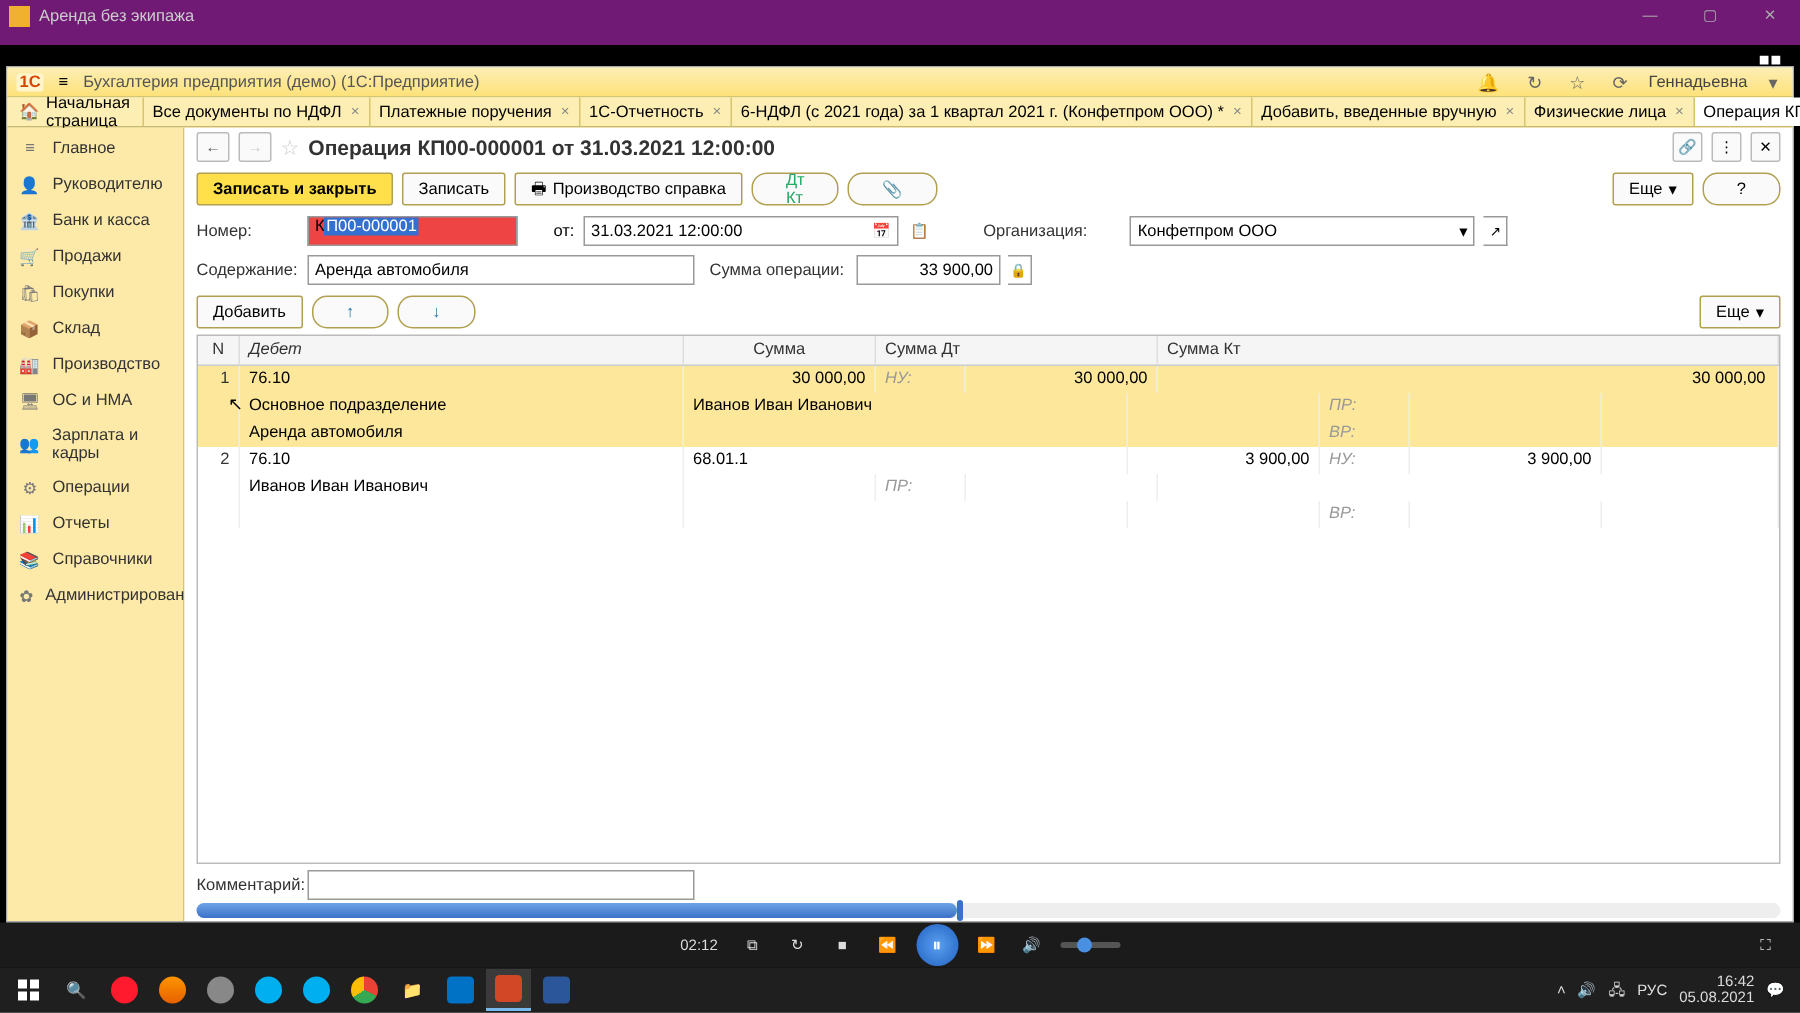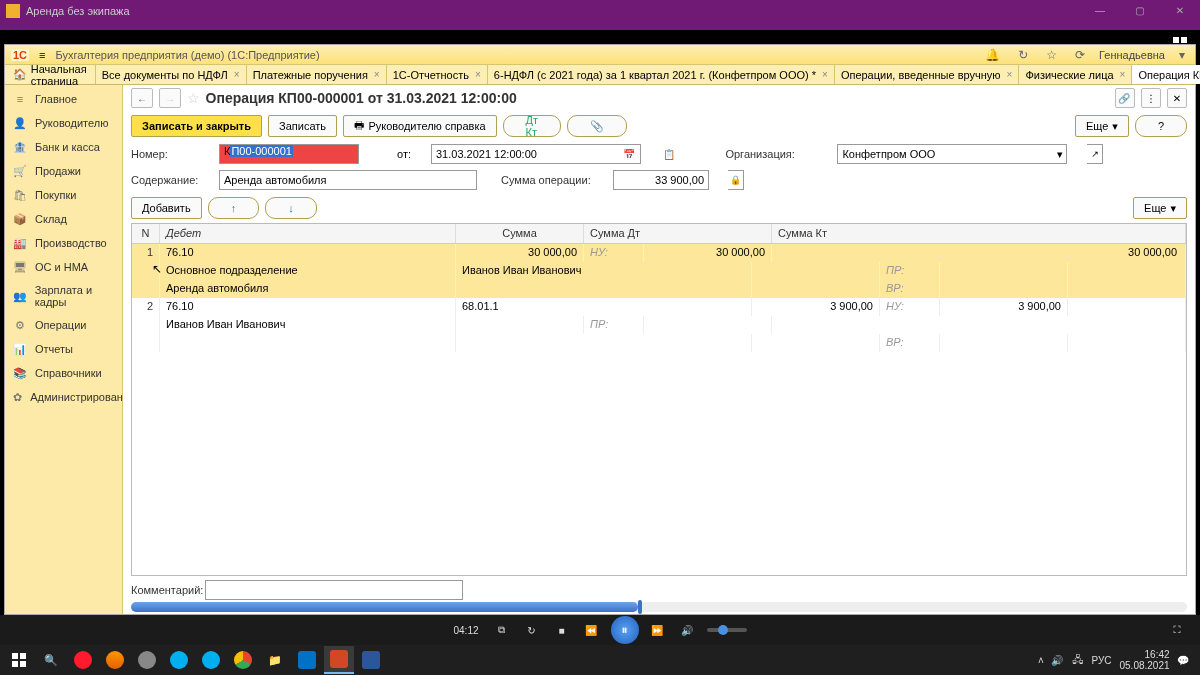--- a/index.html
+++ b/index.html
@@ -45,21 +45,21 @@
 .page-title { font-size: 14px; font-weight: bold; color: #333; }
 .page-head-spacer { flex: 1; }
 .chip-btn { width: 20px; height: 20px; border: 1px solid #bbb; background: #fafafa; display: flex; align-items: center; justify-content: center; cursor: pointer; border-radius: 2px; font-size: 10px; }
 
 .toolbar { display: flex; align-items: center; gap: 6px; padding: 4px 8px; }
 .btn { height: 22px; padding: 0 10px; border: 1px solid #b0a050; background: #fafafa; cursor: pointer; border-radius: 2px; font-size: 11px; display: flex; align-items: center; gap: 4px; }
 .btn.primary { background: #ffe04a; font-weight: bold; }
 .btn.icon-only { padding: 0 22px; border-radius: 10px; }
 .toolbar-spacer { flex: 1; }
 
-.formrow { display: flex; align-items: center; gap: 20px; padding: 3px 8px; font-size: 11px; }
+.formrow { display: flex; align-items: center; gap: 6px; padding: 3px 8px; font-size: 11px; }
 .form-label { width: 68px; color: #333; }
 .form-label.wide { width: 92px; }
 .input { height: 20px; border: 1px solid #999; padding: 0 4px; font-size: 11px; background: #fff; }
 .input.num { width: 140px; background: #ef4444; }
 .input.num .sel { background: #3470d0; color: #fff; padding: 0 1px; }
 .input.date { width: 210px; display: flex; align-items: center; justify-content: space-between; }
 .cal-icon { color: #666; cursor: pointer; font-size: 10px; }
 .org-select { width: 230px; display: flex; align-items: center; justify-content: space-between; }
 .org-ext { width: 16px; height: 20px; border: 1px solid #999; border-left: none; display: flex; align-items: center; justify-content: center; cursor: pointer; font-size: 9px; }
 .sum-input { width: 96px; text-align: right; padding-right: 4px; }
@@ -169,21 +169,21 @@
       </div>
     <div class="tab">
         <span>1С-Отчетность</span>
         <span class="tab-close">×</span>
       </div>
     <div class="tab">
         <span>6-НДФЛ (с 2021 года) за 1 квартал 2021 г. (Конфетпром ООО) *</span>
         <span class="tab-close">×</span>
       </div>
     <div class="tab">
-        <span>Операции, введенные вручную</span>
+        <span>Добавить, введенные вручную</span>
         <span class="tab-close">×</span>
       </div>
     <div class="tab">
         <span>Физические лица</span>
         <span class="tab-close">×</span>
       </div>
     <div class="tab active">
         <span>Операция КП00-000001 от 31.03.2021 12:00:00</span>
       </div>
   </div>
@@ -254,21 +254,21 @@
         <div class="chip-btn">🔗</div>
         <div class="chip-btn">⋮</div>
         <div class="chip-btn">✕</div>
       </div>
 
       <div class="toolbar">
         <div class="btn primary">Записать и закрыть</div>
         <div class="btn">Записать</div>
         <div class="btn">
             <span>🖶</span>
-            <span>Руководителю справка</span>
+            <span>Производство справка</span>
           </div>
         <div class="btn icon-only" style="color:#2a6;">Дт<br>Кт</div>
         <div class="btn icon-only">📎</div>
         <span class="toolbar-spacer"></span>
         <div class="btn"><span>Еще</span> ▾</div>
         <div class="btn icon-only">?</div>
       </div>
 
       <div class="formrow">
         <span class="form-label">Номер:</span>
@@ -382,21 +382,21 @@
         <div class="sb-track">
             <div class="sb-thumb"></div>
             <div class="sb-tick"></div>
           </div>
       </div>
     </div>
   </div>
 </div>
 
 <div class="media-bar">
-  <span class="media-time">04:12</span>
+  <span class="media-time">02:12</span>
   <div class="media-btn">⧉</div>
   <div class="media-btn">↻</div>
   <div class="media-btn">■</div>
   <div class="media-btn">⏪</div>
   <div class="media-btn play">⏸</div>
   <div class="media-btn">⏩</div>
   <div class="media-btn">🔊</div>
   <div class="vol-slider">
       <div class="vol-thumb"></div>
     </div>

